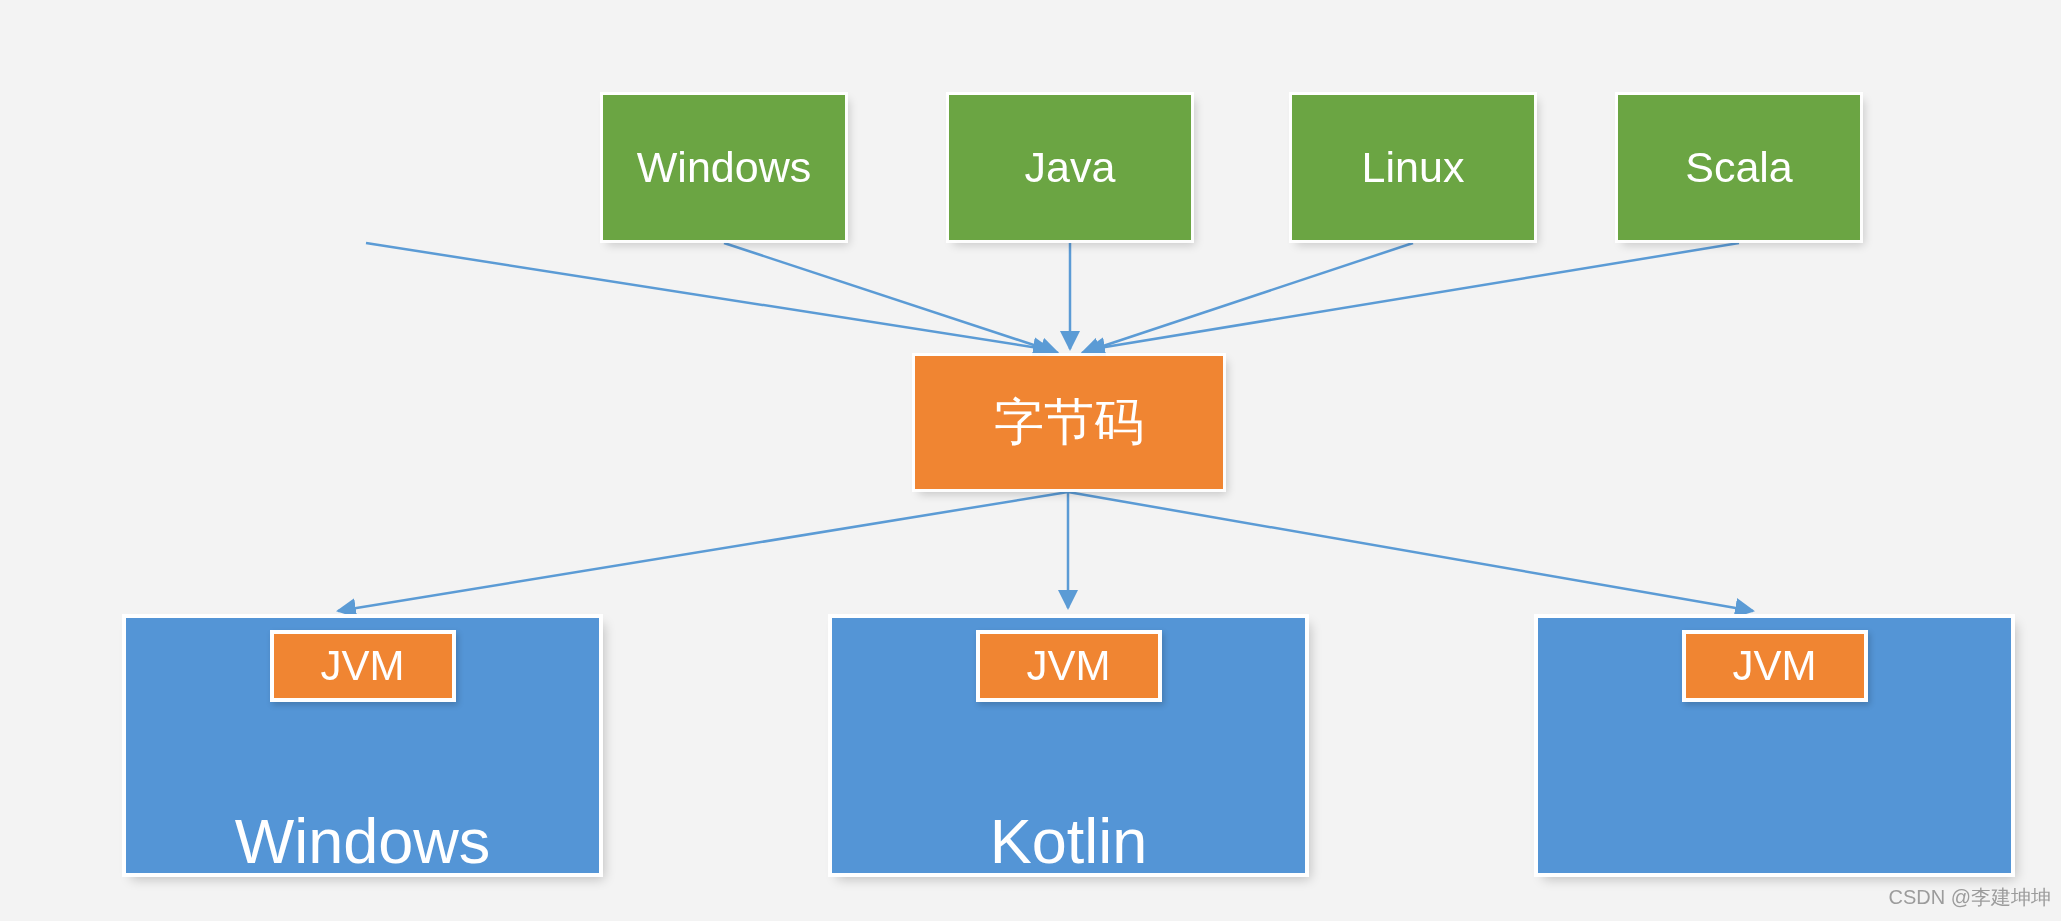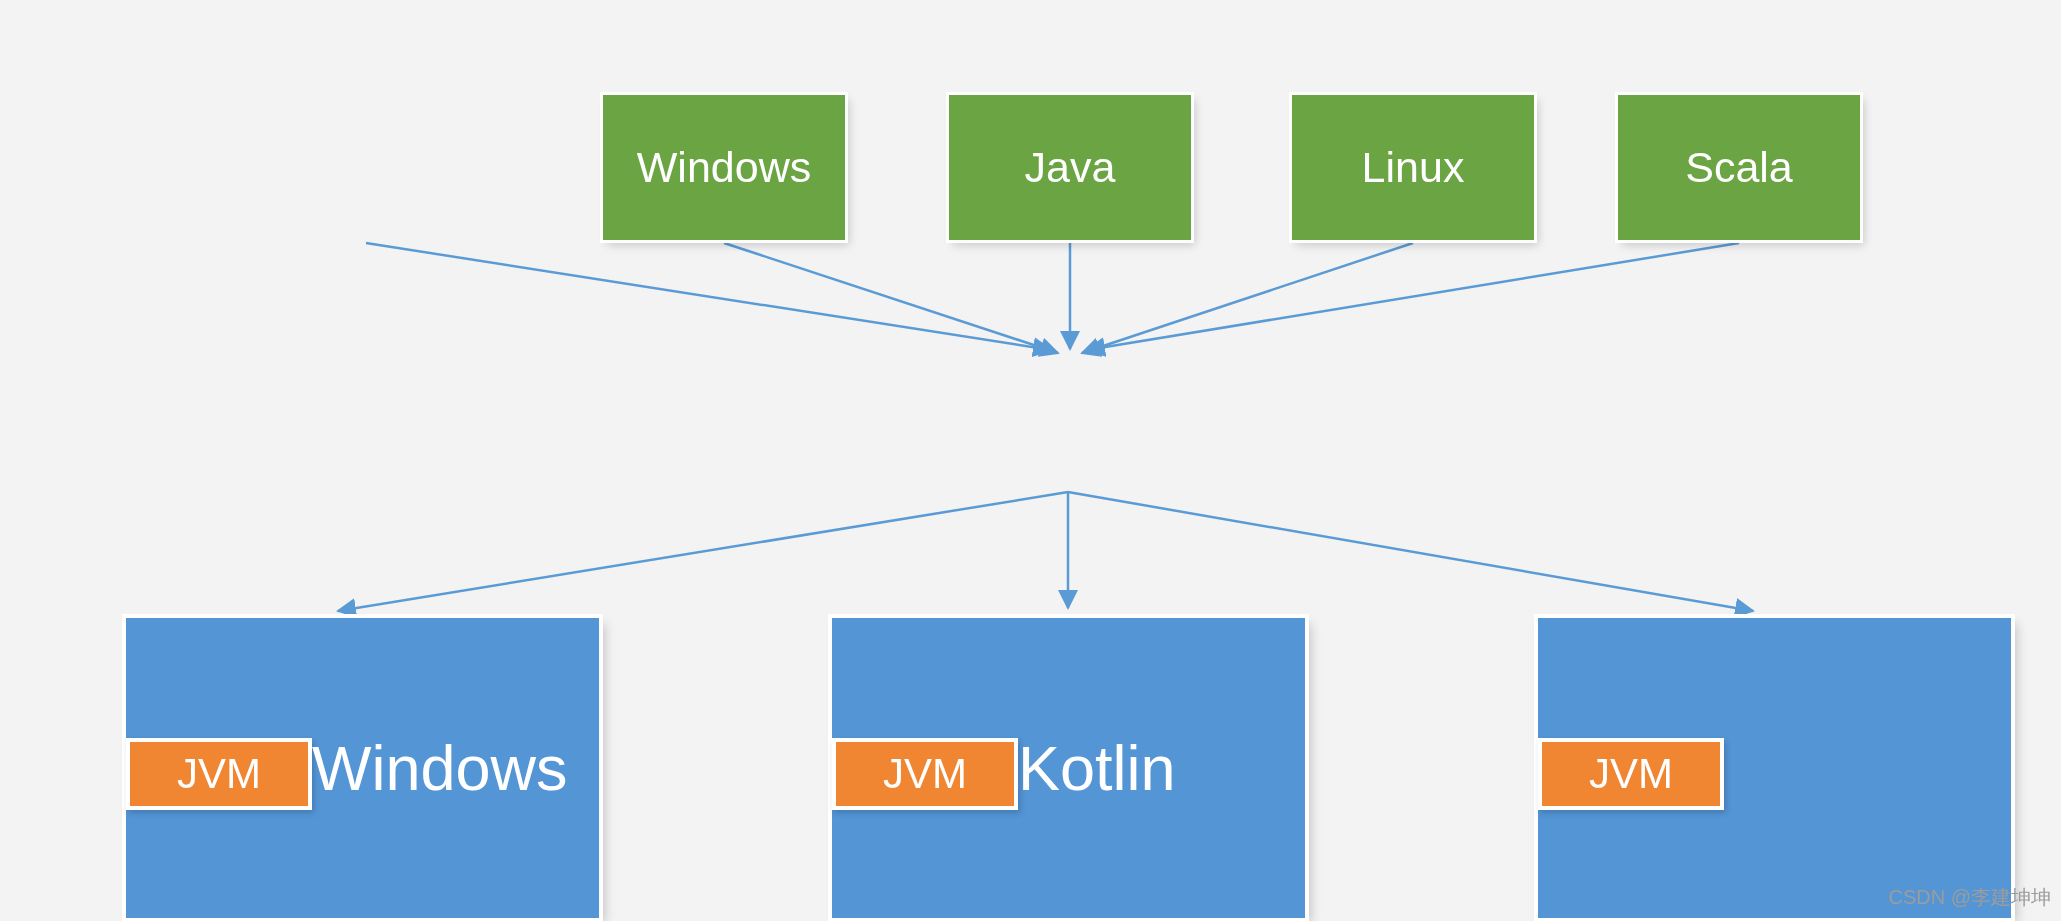--- a/index.html
+++ b/index.html
@@ -58,24 +58,24 @@
     top: 356px;
     width: 308px;
     height: 133px;
     background: var(--bytecode-box, #f08532);
     font-size: 50px;
     box-shadow: 0 0 0 3px rgba(255,255,255,0.95), 4px 5px 9px rgba(0,0,0,0.2);
   }
   .platform-box {
     top: 618px;
     width: 473px;
-    height: 300px;
+    height: 255px;
     background: var(--platform-box, #5495d6);
-    flex-direction: row;
-    justify-content: flex-start;
+    flex-direction: column;
+    justify-content: space-between;
     box-shadow: 0 0 0 4px #ffffff, 5px 6px 11px rgba(0,0,0,0.22);
   }
   .platform-windows { left: 126px; }
   .platform-linux   { left: 832px; }
   .platform-macos   { left: 1538px; }
   .jvm-badge {
     margin-top: 12px;
     width: 178px;
     height: 64px;
     background: var(--jvm-badge, #f08532);
@@ -126,20 +126,23 @@
   <div class="box lang-box lang-scala">
     <span>Java</span>
   </div>
   <div class="box lang-box lang-kotlin">
     <span>Linux</span>
   </div>
   <div class="box lang-box lang-jruby">
     <span>Scala</span>
   </div>
 
+  <div class="box bytecode-box">
+    <span>字节码</span>
+  </div>
 
   <div class="box platform-box platform-windows">
     <div class="jvm-badge">
       <span>JVM</span>
     </div>
     <div class="os-label">Windows</div>
   </div>
   <div class="box platform-box platform-linux">
     <div class="jvm-badge">
       <span>JVM</span>

